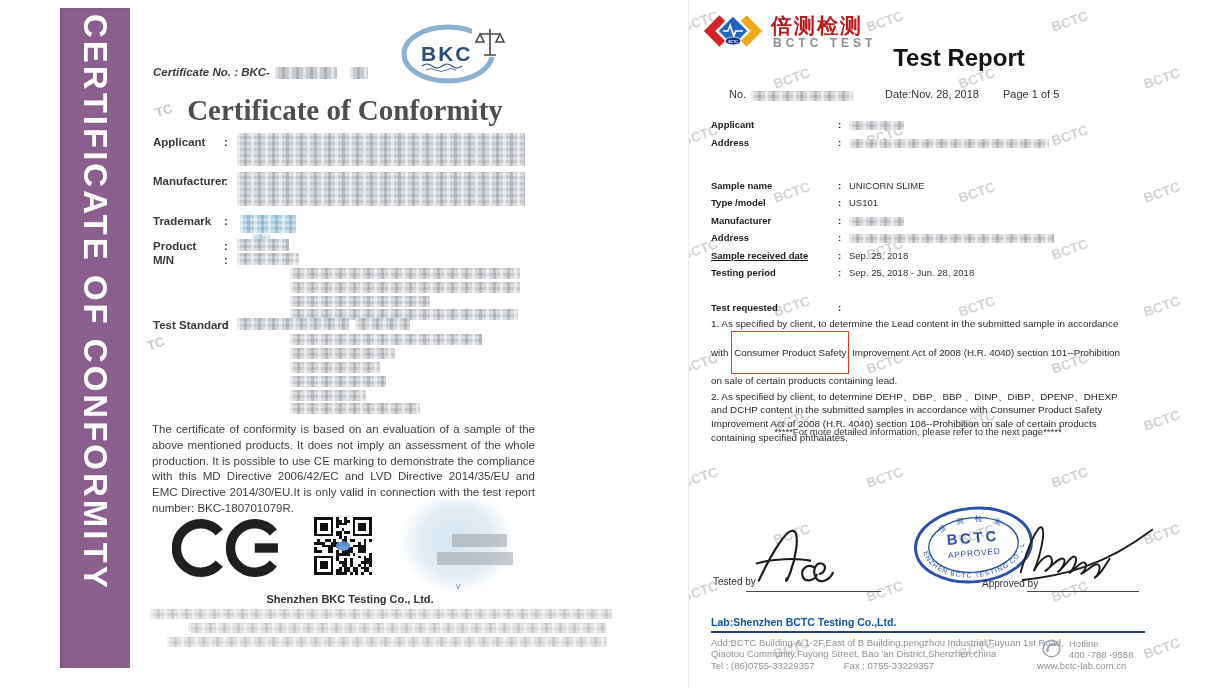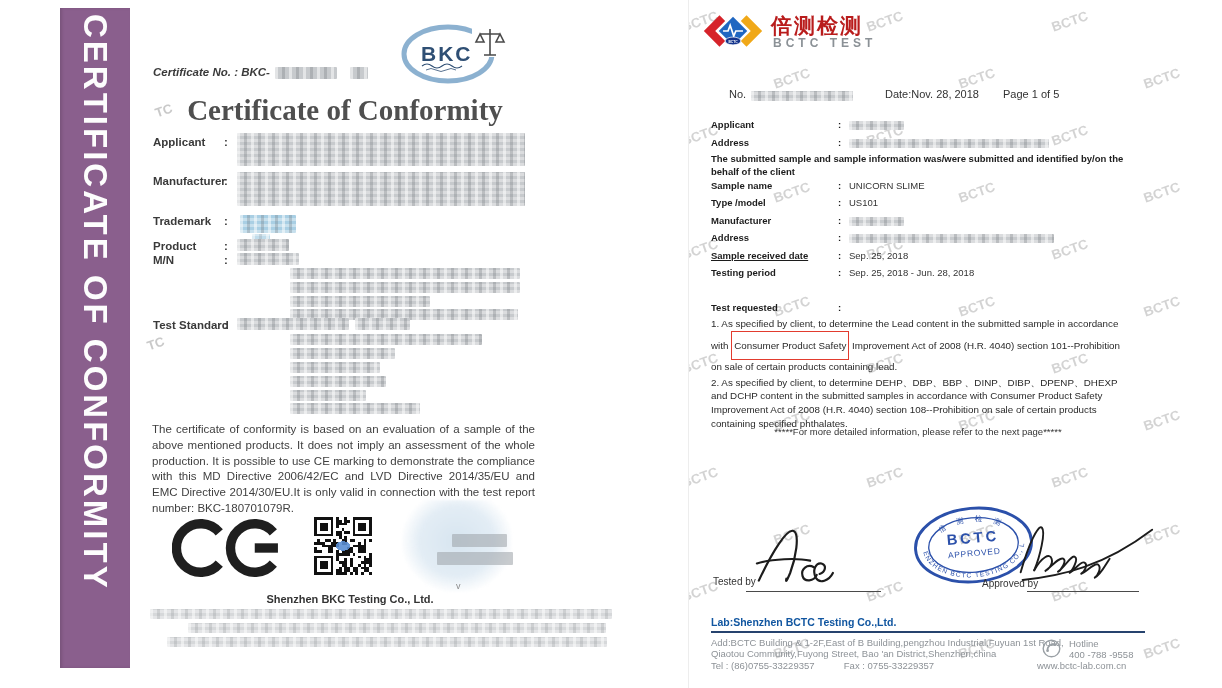--- a/index.html
+++ b/index.html
@@ -39,21 +39,21 @@
   .wm{position:absolute;font-size:13.5px;font-weight:bold;color:#c9c9c9;transform:rotate(-19deg);opacity:.8;}
   .rp{position:absolute;z-index:1;}
   .report-title{left:150px;top:44px;width:240px;text-align:center;font-weight:bold;font-size:24px;color:#141414;}
   .info{font-size:11px;color:#333;}
   .rlbl{font-weight:bold;font-size:9.5px;color:#1c1c1c;}
   .rcolon{font-weight:bold;font-size:9.5px;color:#1c1c1c;}
   .rval{font-size:9.5px;color:#333;}
   .client-note{left:22px;top:152px;width:416px;font-weight:bold;font-size:9.5px;line-height:13px;color:#1c1c1c;}
   .paras{left:22px;top:317px;width:414px;font-size:9.8px;line-height:13.8px;color:#2a2a2a;}
   .paras p{margin:0 0 2px 0;}
-  .hl{border:1.5px solid #e23b2e;padding:8px 2px;display:inline-block;line-height:11px;}
+  .hl{border:1.5px solid #e23b2e;padding:15px 2px;display:inline-block;line-height:11px;}
   .note-center{left:22px;top:426px;width:414px;text-align:center;font-size:9.5px;color:#333;}
   .sig-label{font-size:10px;color:#333;}
   .sig-line{border-top:1.5px solid #4a4a4a;height:0;}
   .stampwrap{left:222px;top:503px;width:125px;height:84px;transform:rotate(-5deg);}
   .foot-lab{left:22px;top:616px;font-weight:bold;font-size:10.5px;color:#1156a0;}
   .foot-hr{left:22px;top:631px;width:434px;height:2px;background:#26436e;}
   .foot-txt{font-size:9.5px;color:#8d9297;}
   svg text{font-family:"Liberation Sans",sans-serif;}
 </style>
 </head>
@@ -326,35 +326,35 @@
       <polygon points="4,27 26,5 34,13 20,27 34,41 26,49" fill="#d6232a"></polygon>
       <polygon points="86,27 64,5 56,13 70,27 56,41 64,49" fill="#f0a818"></polygon>
       <polygon points="45,7 65,27 45,47 25,27" fill="#1f66c1"></polygon>
       <polyline points="31,27 38,27 41,19 46,34 49,27 59,27" stroke="#ffffff" stroke-width="2.4" fill="none"></polyline>
       <ellipse cx="45" cy="41" rx="11" ry="5.5" fill="#14348c" stroke="#ffffff" stroke-width="1"></ellipse>
       <text x="45" y="43.5" text-anchor="middle" font-size="4.6" font-weight="bold" fill="#ffffff">BCTC</text>
     </svg>
     <div class="rp" style="left:82px;top:12px;font-weight:bold;font-size:21px;letter-spacing:2px;color:#b91c1c;">倍测检测</div>
     <div class="rp" style="left:84px;top:36px;font-size:12px;letter-spacing:4px;color:#8b9196;font-weight:bold;">BCTC TEST</div>
 
+    <div class="rp report-title">Test Report</div>
 
     <div class="rp info" style="left:40px;top:88px;">No.</div>
     <div class="rdx rp" style="left:62px;top:91px;width:102px;height:10px;"></div>
     <div class="rp info" style="left:196px;top:88px;">Date:Nov. 28, 2018</div>
     <div class="rp info" style="left:314px;top:88px;">Page 1 of 5</div>
 
     <div class="rp rlbl" style="left:22px;top:119px;">Applicant</div>
     <div class="rp rcolon" style="left:149px;top:119px;">:</div>
     <div class="rdx rp" style="left:160px;top:121px;width:55px;height:9px;"></div>
 
     <div class="rp rlbl" style="left:22px;top:137px;">Address</div>
     <div class="rp rcolon" style="left:149px;top:137px;">:</div>
     <div class="rdx rp" style="left:160px;top:139px;width:200px;height:9px;"></div>
 
-    <div class="rp client-note">The submitted sample and sample information was/were submitted and identified by/on the behalf of the client</div>
 
     <div class="rp rlbl" style="left:22px;top:180px;">Sample name</div>
     <div class="rp rcolon" style="left:149px;top:180px;">:</div>
     <div class="rp rval" style="left:160px;top:180px;">UNICORN SLIME</div>
 
     <div class="rp rlbl" style="left:22px;top:197px;">Type /model</div>
     <div class="rp rcolon" style="left:149px;top:197px;">:</div>
     <div class="rp rval" style="left:160px;top:197px;">US101</div>
 
     <div class="rp rlbl" style="left:22px;top:215px;">Manufacturer</div>

